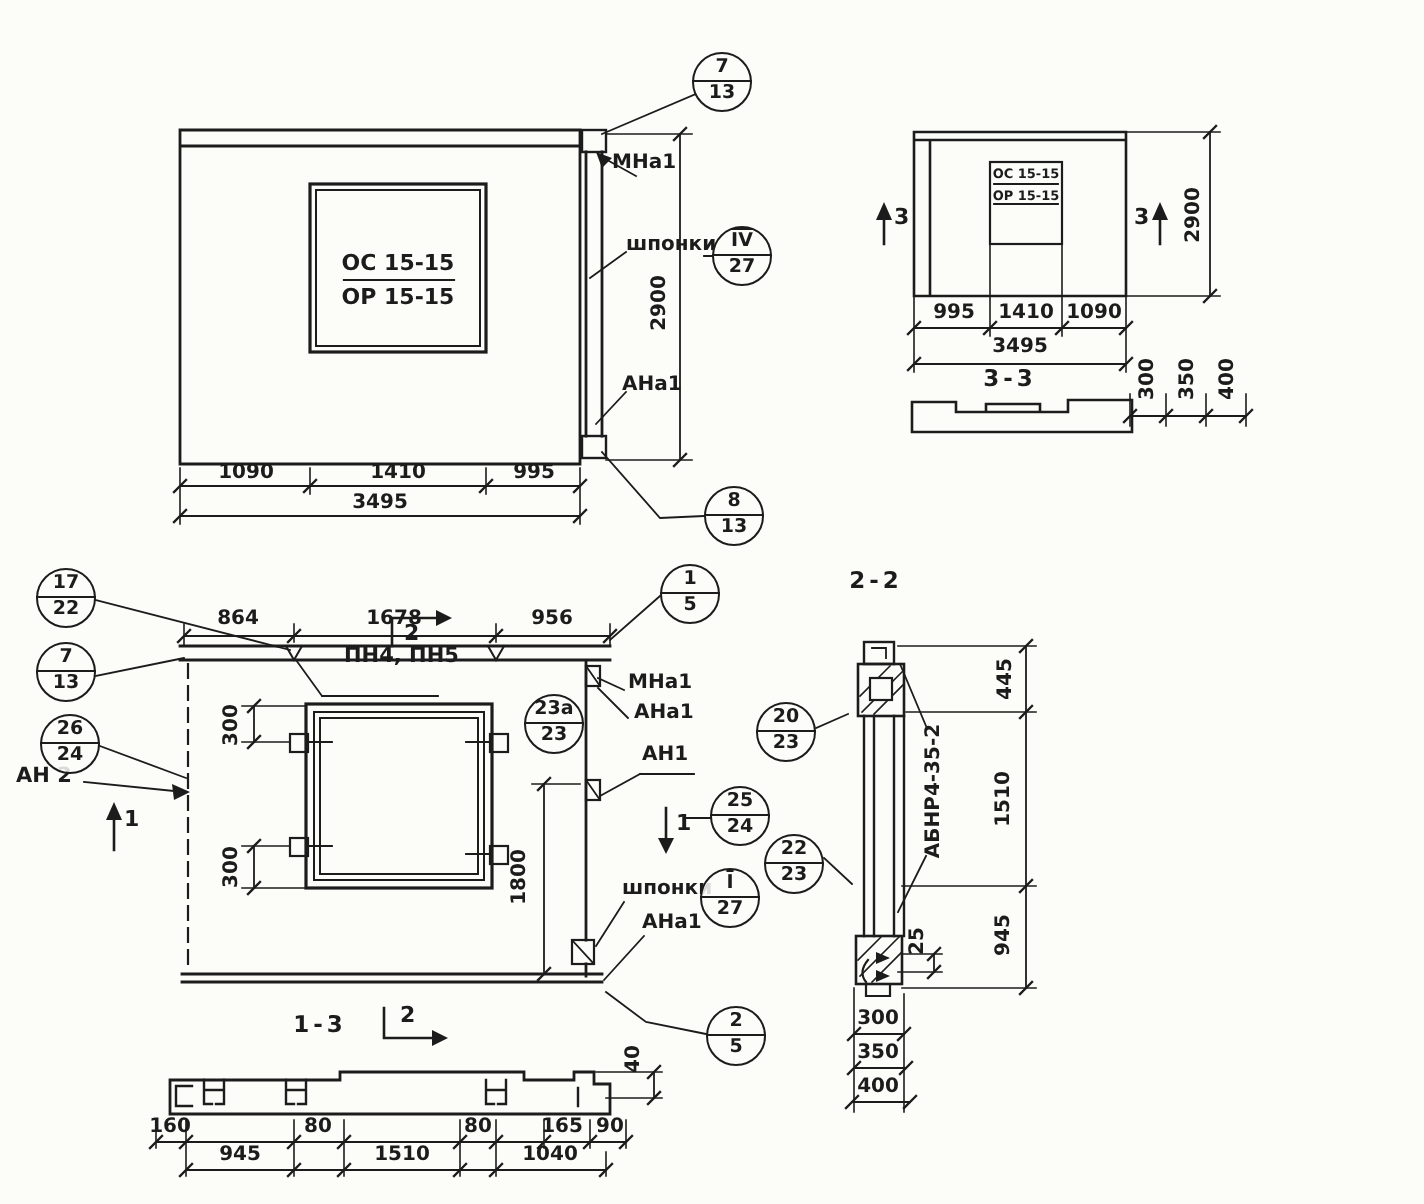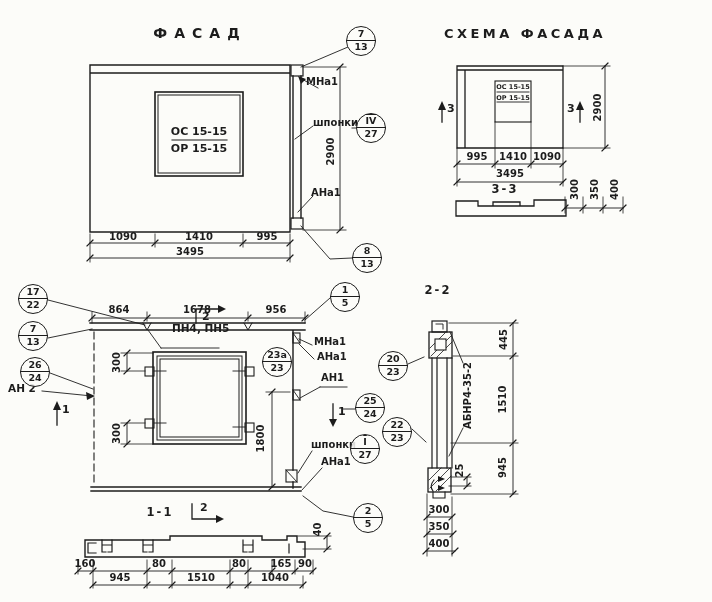--- a/index.html
+++ b/index.html
@@ -122,22 +122,20 @@
     <polygon points="216,515 224,519 216,523"></polygon>
     <polygon points="57,401 53,410 61,410"></polygon>
     <polygon points="333,427 329,419 337,419"></polygon>
     <polygon points="442,101 438,110 446,110"></polygon>
     <polygon points="580,101 576,110 584,110"></polygon>
     <polygon points="438,476 445,479 438,482"></polygon>
     <polygon points="438,485 445,488 438,491"></polygon>
   </g>
 </svg>
 
-<div class="t c fs14 ls7" style="left:120px;top:26px;width:160px;">ФАСАД</div>
-<div class="t c fs13 ls35" style="left:435px;top:27px;width:180px;">СХЕМА ФАСАДА</div>
 
 <div class="t c fs11" style="left:169px;top:126px;width:60px;">ОС 15-15</div>
 <div class="t c fs11" style="left:169px;top:143px;width:60px;">ОР 15-15</div>
 <div class="t c" style="left:98px;top:231px;width:50px;">1090</div>
 <div class="t c" style="left:174px;top:231px;width:50px;">1410</div>
 <div class="t c" style="left:243px;top:231px;width:48px;">995</div>
 <div class="t c" style="left:165px;top:246px;width:50px;">3495</div>
 <div class="t c rot" style="left:312px;top:146px;width:36px;">2900</div>
 <div class="t" style="left:306px;top:76px;">МНа1</div>
 <div class="t" style="left:313px;top:117px;">шпонки</div>
@@ -168,21 +166,21 @@
 <div class="t fs11" style="left:338px;top:406px;">1</div>
 <div class="t" style="left:314px;top:336px;">МНа1</div>
 <div class="t" style="left:317px;top:351px;">АНа1</div>
 <div class="t" style="left:321px;top:372px;">АН1</div>
 <div class="t" style="left:311px;top:439px;">шпонки</div>
 <div class="t" style="left:321px;top:456px;">АНа1</div>
 <div class="t c rot" style="left:103px;top:357px;width:26px;">300</div>
 <div class="t c rot" style="left:103px;top:428px;width:26px;">300</div>
 <div class="t c rot" style="left:243px;top:433px;width:34px;">1800</div>
 
-<div class="t c fs115 ls2" style="left:140px;top:506px;width:40px;">1-1</div>
+<div class="t c fs115 ls2" style="left:140px;top:506px;width:40px;">1-3</div>
 <div class="t fs11" style="left:200px;top:502px;">2</div>
 <div class="t c" style="left:70px;top:558px;width:30px;">160</div>
 <div class="t c" style="left:146px;top:558px;width:26px;">80</div>
 <div class="t c" style="left:226px;top:558px;width:26px;">80</div>
 <div class="t c" style="left:266px;top:558px;width:30px;">165</div>
 <div class="t c" style="left:294px;top:558px;width:22px;">90</div>
 <div class="t c" style="left:100px;top:572px;width:40px;">945</div>
 <div class="t c" style="left:179px;top:572px;width:44px;">1510</div>
 <div class="t c" style="left:253px;top:572px;width:44px;">1040</div>
 <div class="t c rot" style="left:308px;top:524px;width:18px;">40</div>

